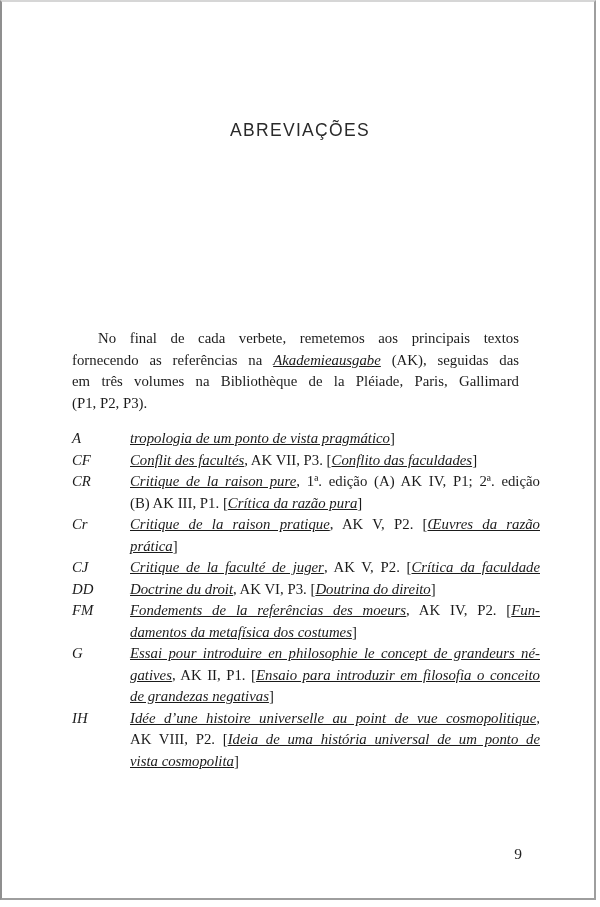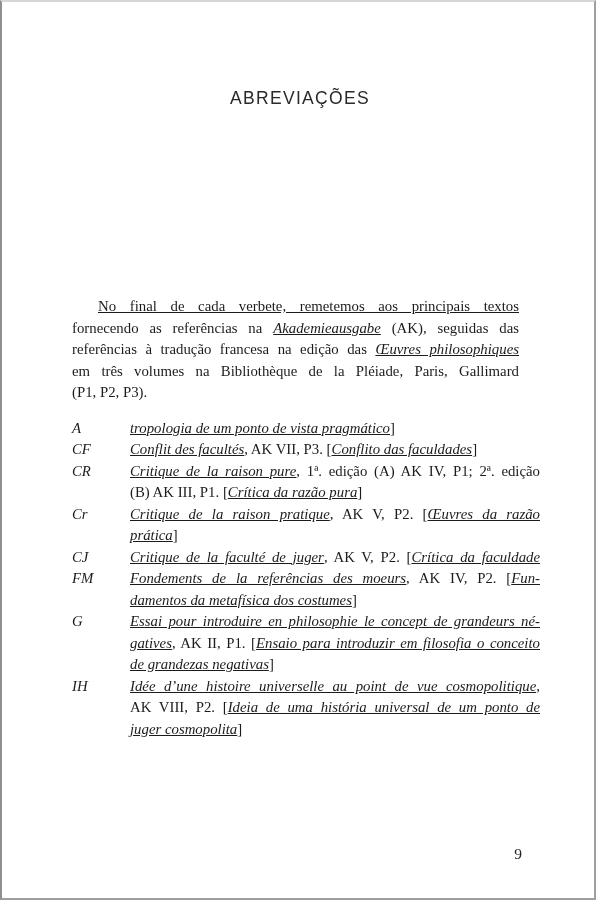--- a/index.html
+++ b/index.html
@@ -18,42 +18,42 @@
   .frame {
     position: absolute; left: 0; top: 0; right: 4px; bottom: 7px;
     border-left: 2px solid #8f8f8f;
     border-top: 2px solid #d6d6d6;
     border-right: 2px solid #9e9e9e;
     border-bottom: 2px solid #9e9e9e;
     pointer-events: none;
   }
   .title {
     margin: 0;
-    padding-top: 87px;
+    padding-top: 119px;
     line-height: 22px;
     text-align: center;
     font-family: "Liberation Sans", sans-serif;
     font-weight: 400;
     font-size: 17.5px;
     letter-spacing: 1.3px;
     color: #2a2a2a;
   }
   .intro {
     margin: 187px 81px 0 72px;   
     font-size: 14.8px;
     line-height: 21.5px;
   }
   .abbrev-list {
     margin: 14px 60px 0 72px;    
     font-size: 14.8px;
     line-height: 21.5px;
   }
   .line { min-height: 21.5px; }
   .just { text-align: justify; text-align-last: justify; }
-  .indent { text-indent: 26px; text-decoration: underline; }
+  .indent { text-indent: 26px; }
   .it { font-style: italic; text-decoration: underline; }
   .rm { font-style: normal; }
   .entry { position: relative; padding-left: 58px; }
   .entry .abbr {
     position: absolute; left: 0; top: 0;
     font-style: italic;
   }
   .pagenum {
     position: absolute;
     right: 78px; bottom: 44px;
@@ -65,21 +65,20 @@
 <body>
 
 <div class="page">
   <div class="frame"></div>
 
   <h1 class="title">ABREVIAÇÕES</h1>
 
   <div class="intro">
       <div class="line just indent"><span class="rm">No final de cada verbete, remetemos aos principais textos</span></div>
       <div class="line just"><span class="rm">fornecendo as referências na </span><span class="it">Akademieausgabe</span><span class="rm"> (AK), seguidas das</span></div>
-      <div class="line just"><span class="rm">referências à tradução francesa na edição das </span><span class="it">Œuvres philosophiques</span></div>
       <div class="line just"><span class="rm">em três volumes na Bibliothèque de la Pléiade, Paris, Gallimard</span></div>
       <div class="line"><span class="rm">(P1, P2, P3).</span></div>
     </div>
 
   <div class="abbrev-list">
       <div class="entry">
         <span class="abbr">A</span>
         <div class="entry-body">
           <div class="line"><span class="it">tropologia de um ponto de vista pragmático</span><span class="rm">]</span></div>
         </div>
@@ -104,38 +103,44 @@
           <div class="line"><span class="it">prática</span><span class="rm">]</span></div>
         </div>
       </div>
       <div class="entry">
         <span class="abbr">CJ</span>
         <div class="entry-body">
           <div class="line just"><span class="it">Critique de la faculté de juger</span><span class="rm">, AK V, P2. [</span><span class="it">Crítica da faculdade</span></div>
         </div>
       </div>
       <div class="entry">
+        <span class="abbr">DD</span>
+        <div class="entry-body">
+          <div class="line"><span class="it">Doctrine du droit</span><span class="rm">, AK VI, P3. [</span><span class="it">Doutrina do direito</span><span class="rm">]</span></div>
+        </div>
+      </div>
+      <div class="entry">
         <span class="abbr">FM</span>
         <div class="entry-body">
           <div class="line just"><span class="it">Fondements de la referências des moeurs</span><span class="rm">, AK IV, P2. [</span><span class="it">Fun-</span></div>
           <div class="line"><span class="it">damentos da metafísica dos costumes</span><span class="rm">]</span></div>
         </div>
       </div>
       <div class="entry">
         <span class="abbr">G</span>
         <div class="entry-body">
           <div class="line just"><span class="it">Essai pour introduire en philosophie le concept de grandeurs né-</span></div>
           <div class="line just"><span class="it">gatives</span><span class="rm">, AK II, P1. [</span><span class="it">Ensaio para introduzir em filosofia o conceito</span></div>
           <div class="line"><span class="it">de grandezas negativas</span><span class="rm">]</span></div>
         </div>
       </div>
       <div class="entry">
         <span class="abbr">IH</span>
         <div class="entry-body">
           <div class="line just"><span class="it">Idée d’une histoire universelle au point de vue cosmopolitique,</span></div>
           <div class="line just"><span class="rm">AK VIII, P2. [</span><span class="it">Ideia de uma história universal de um ponto de</span></div>
-          <div class="line"><span class="it">juger cosmopolita</span><span class="rm">]</span></div>
+          <div class="line"><span class="it">vista cosmopolita</span><span class="rm">]</span></div>
         </div>
       </div>
     </div>
 
   <div class="pagenum">9</div>
 </div>
 
 </body></html>

